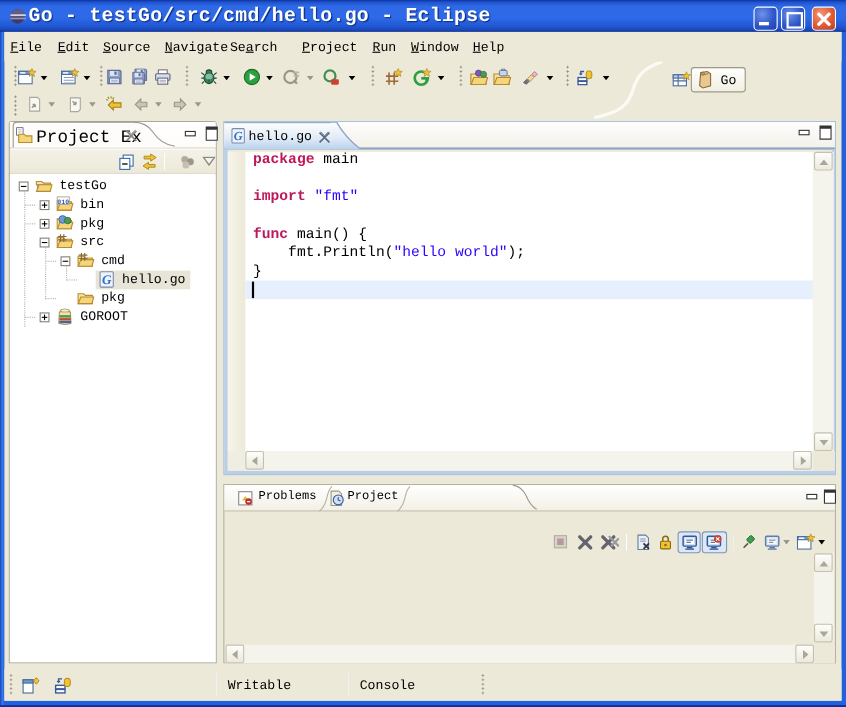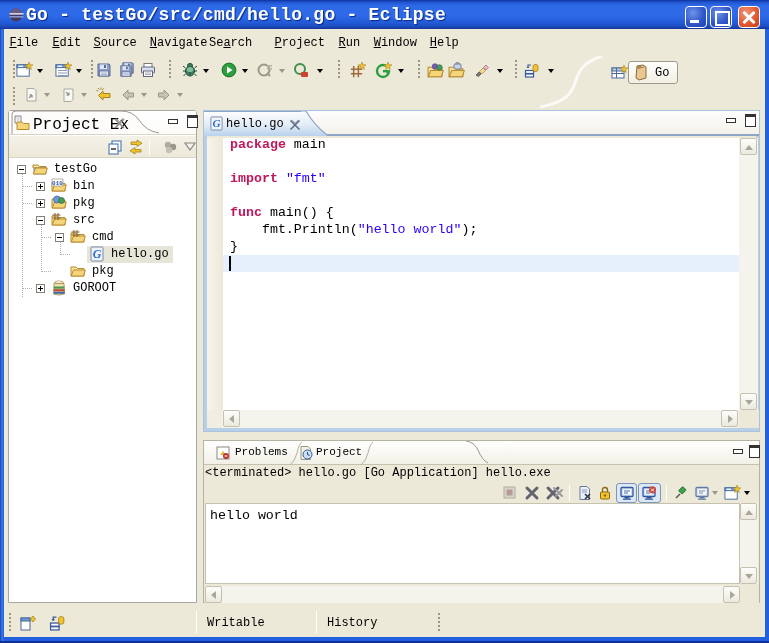--- a/index.html
+++ b/index.html
@@ -612,21 +612,20 @@
     </div>
     <svg style="position:absolute;left:155px;top:0" width="14" height="24" viewBox="0 0 14 24">
         <path d="M2 24 Q7 20 9 12 Q11 3 14 1" fill="none" stroke="#b5b2a2" stroke-width="1"></path>
       </svg>
     <svg style="position:absolute;left:262px;top:0" width="22" height="24" viewBox="0 0 22 24">
         <path d="M0 0 Q8 1 12 9 Q16 19 22 22" fill="none" stroke="#9a978c" stroke-width="1"></path>
       </svg>
     <div class="vmin" style="left:528px;top:4px"></div>
     <div class="vmax" style="left:545px;top:4px"></div>
   </div>
-  <div id="termline">&lt;terminated&gt; hello.go [Go Application] hello.exe</div>
   <div id="ctoolbar">
     <svg class="ticon" style="left:298px;top:2px" width="15" height="15" viewBox="0 0 15 15">
         <rect x="2" y="2" width="11" height="11" fill="#d8d5c8" stroke="#b0ada0" stroke-width="1"></rect>
         <rect x="4.5" y="4.5" width="6" height="6" fill="#b59a9c"></rect>
       </svg>
     <svg class="ticon" style="left:320px;top:2px" width="16" height="16">
         <use href="#s-x"></use>
       </svg>
     <svg class="ticon" style="left:341px;top:2px" width="18" height="16">
         <use href="#s-xx"></use>
@@ -655,23 +654,20 @@
     <svg class="ticon" style="left:490px;top:2px" width="16" height="16" opacity="0.75">
         <use href="#s-mon"></use>
       </svg>
     <div class="tarrow dim" style="left:508px;top:8px"></div>
     <svg class="ticon" style="left:520px;top:2px" width="17" height="17">
         <use href="#s-neww"></use>
         <use href="#s-star" x="9" y="0" width="8" height="8"></use>
       </svg>
     <div class="tarrow" style="left:540px;top:8px"></div>
   </div>
-  <div id="console">
-      <span style="position:absolute;left:4px;top:4px">hello world</span>
-    </div>
   <div class="sb" style="left:536px;top:62px;width:18px;height:81px">
     <div class="sbbtn up" style="left:0;top:0"></div>
     <div class="sbbtn down" style="left:0;top:64px"></div>
   </div>
   <div class="sb" style="left:1px;top:145px;width:535px;height:17px">
     <div class="sbbtn left" style="left:0;top:0"></div>
     <div class="sbbtn right" style="left:518px;top:0"></div>
   </div>
   <div style="position:absolute;left:536px;top:145px;width:19px;height:17px;background:#ece9d8"></div>
 </div>
@@ -682,15 +678,15 @@
       <rect x="1" y="4" width="9" height="12" fill="#fff" stroke="#4a6a9a" stroke-width="1"></rect>
       <rect x="1" y="4" width="9" height="3" fill="#6a9ad8" stroke="#4a6a9a" stroke-width="1"></rect>
       <path d="M13 2 L15.5 5 L13 8 L10.5 5 Z" fill="#f2c230" stroke="#a5831d" stroke-width="0.8"></path>
     </svg>
   <svg class="ticon" style="left:45px;top:6px" width="17" height="17">
       <use href="#s-ext"></use>
     </svg>
   <div class="vsep" style="left:192px"></div>
   <span style="position:absolute;left:203px;top:8px">Writable</span>
   <div class="vsep" style="left:312px"></div>
-  <span style="position:absolute;left:323px;top:8px">History</span>
+  <span style="position:absolute;left:323px;top:8px">Console</span>
   <div class="handle" style="left:433px;top:4px"></div>
 </div>
 
 </body></html>

